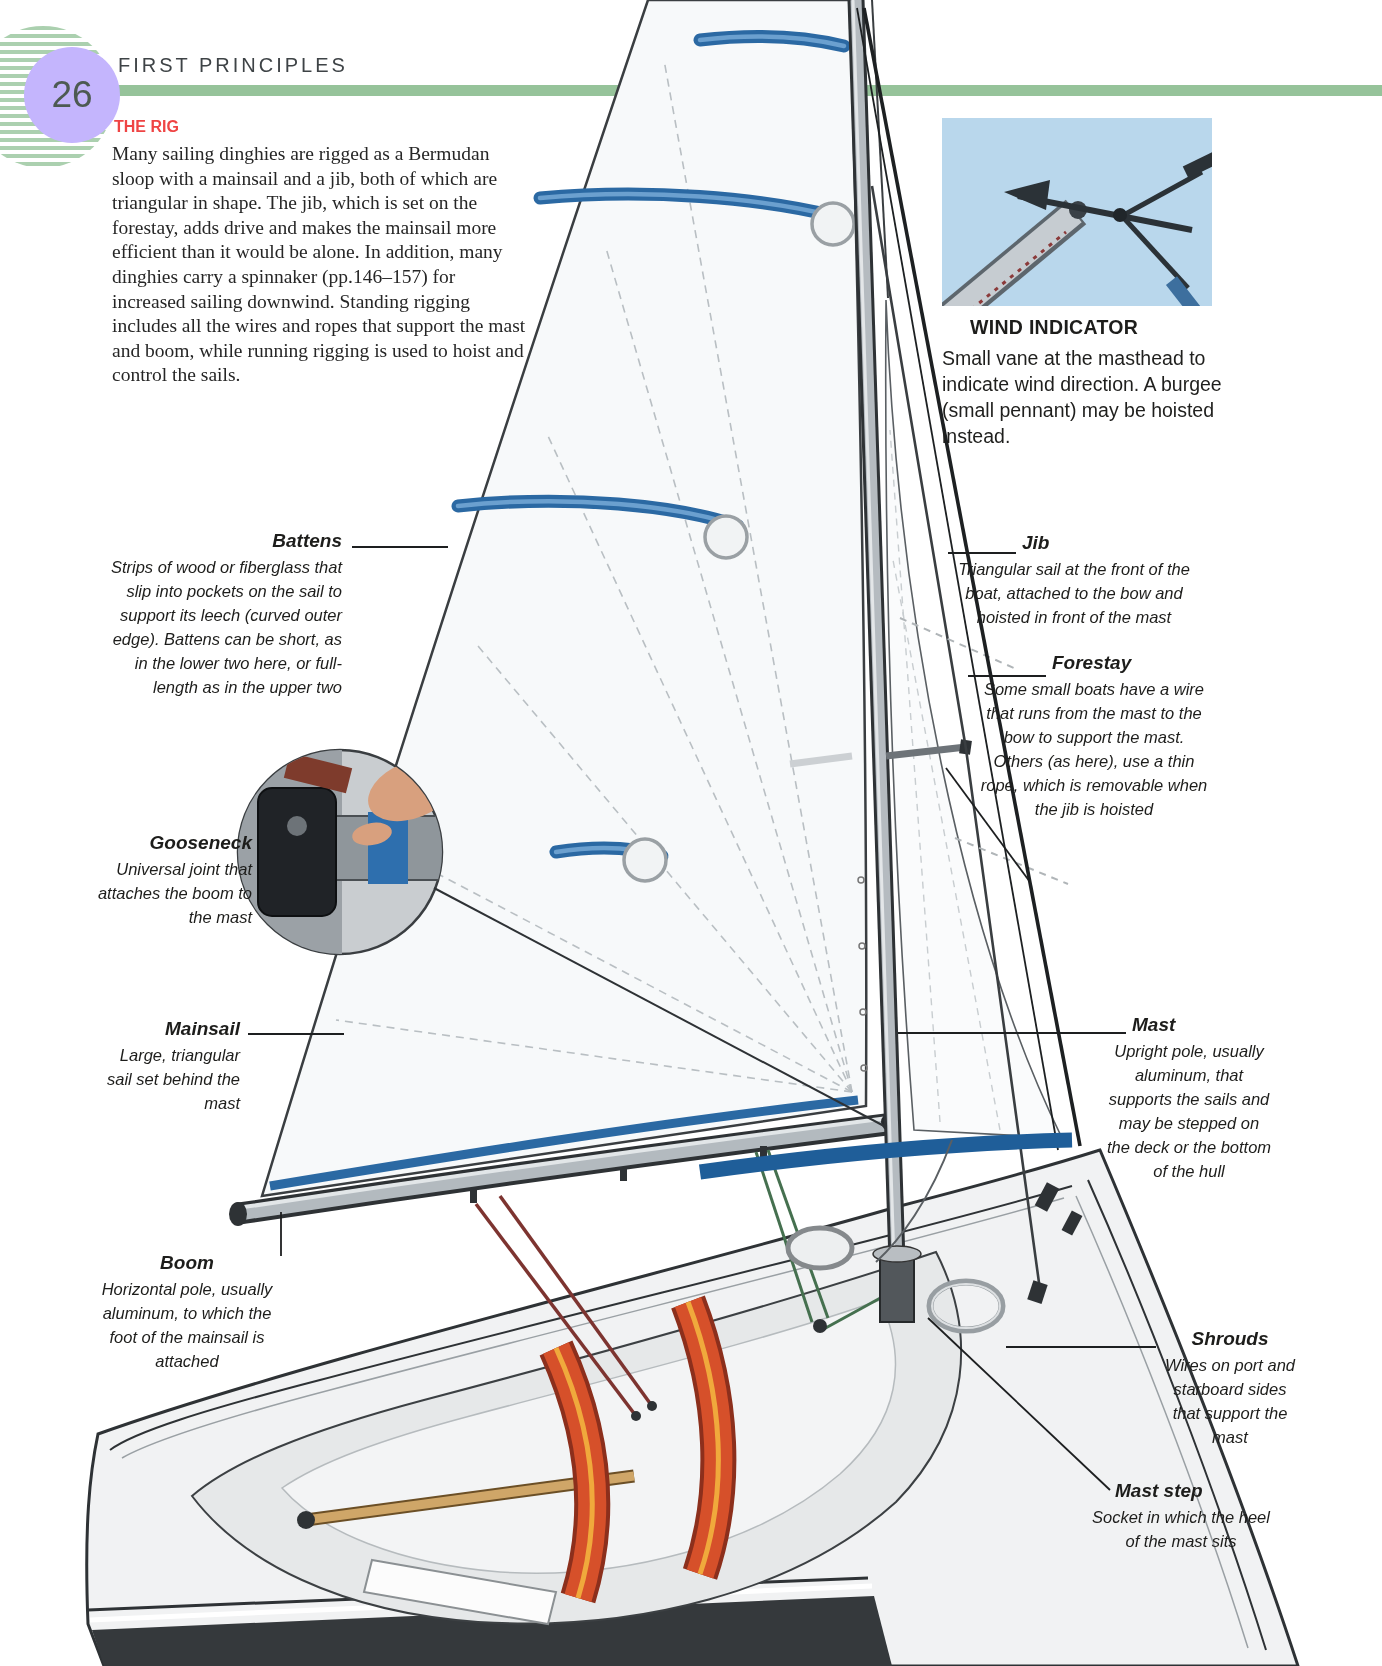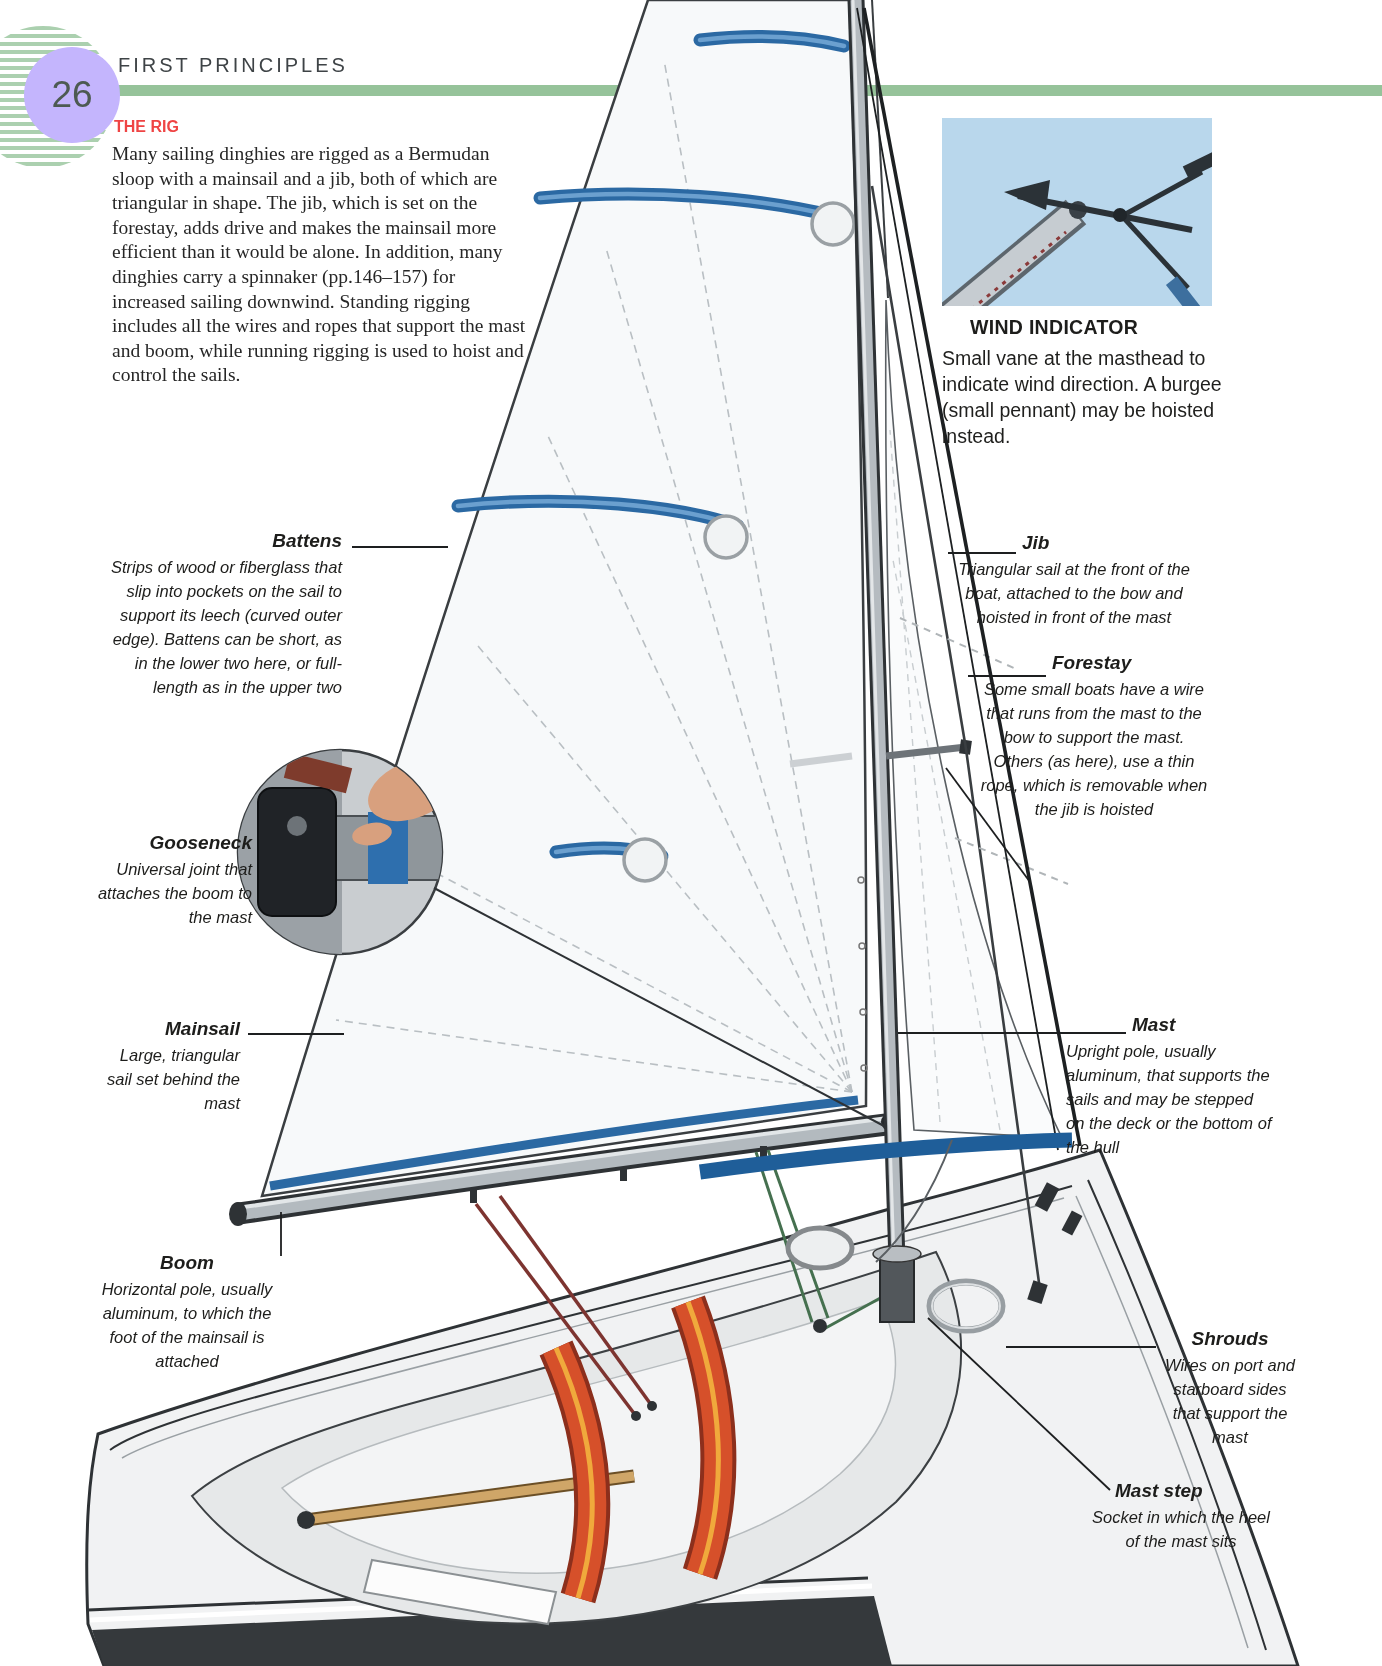--- a/index.html
+++ b/index.html
@@ -36,21 +36,21 @@
   #co-jib .co-title{padding-left:66px;}
   #co-jib .co-body{text-align:center;}
   #co-forestay{left:978px;top:652px;width:232px;}
   #co-forestay .co-title{padding-left:74px;}
   #co-forestay .co-body{text-align:center;}
   #co-spreaders{left:1030px;top:862px;width:186px;}
   #co-spreaders .co-title{padding-left:8px;}
   #co-spreaders .co-body{text-align:center;}
   #co-mast{left:1066px;top:1014px;width:206px;}
   #co-mast .co-title{padding-left:66px;}
-  #co-mast .co-body{}
+  #co-mast .co-body{text-align:center;margin-left:40px;}
   #co-shrouds{left:1160px;top:1328px;width:140px;text-align:center;}
   #co-mast_step{left:1085px;top:1480px;width:192px;}
   #co-mast_step .co-title{padding-left:30px;}
   #co-mast_step .co-body{text-align:center;}
 </style>
 </head>
 <body>
 
 <div class="page">
 

